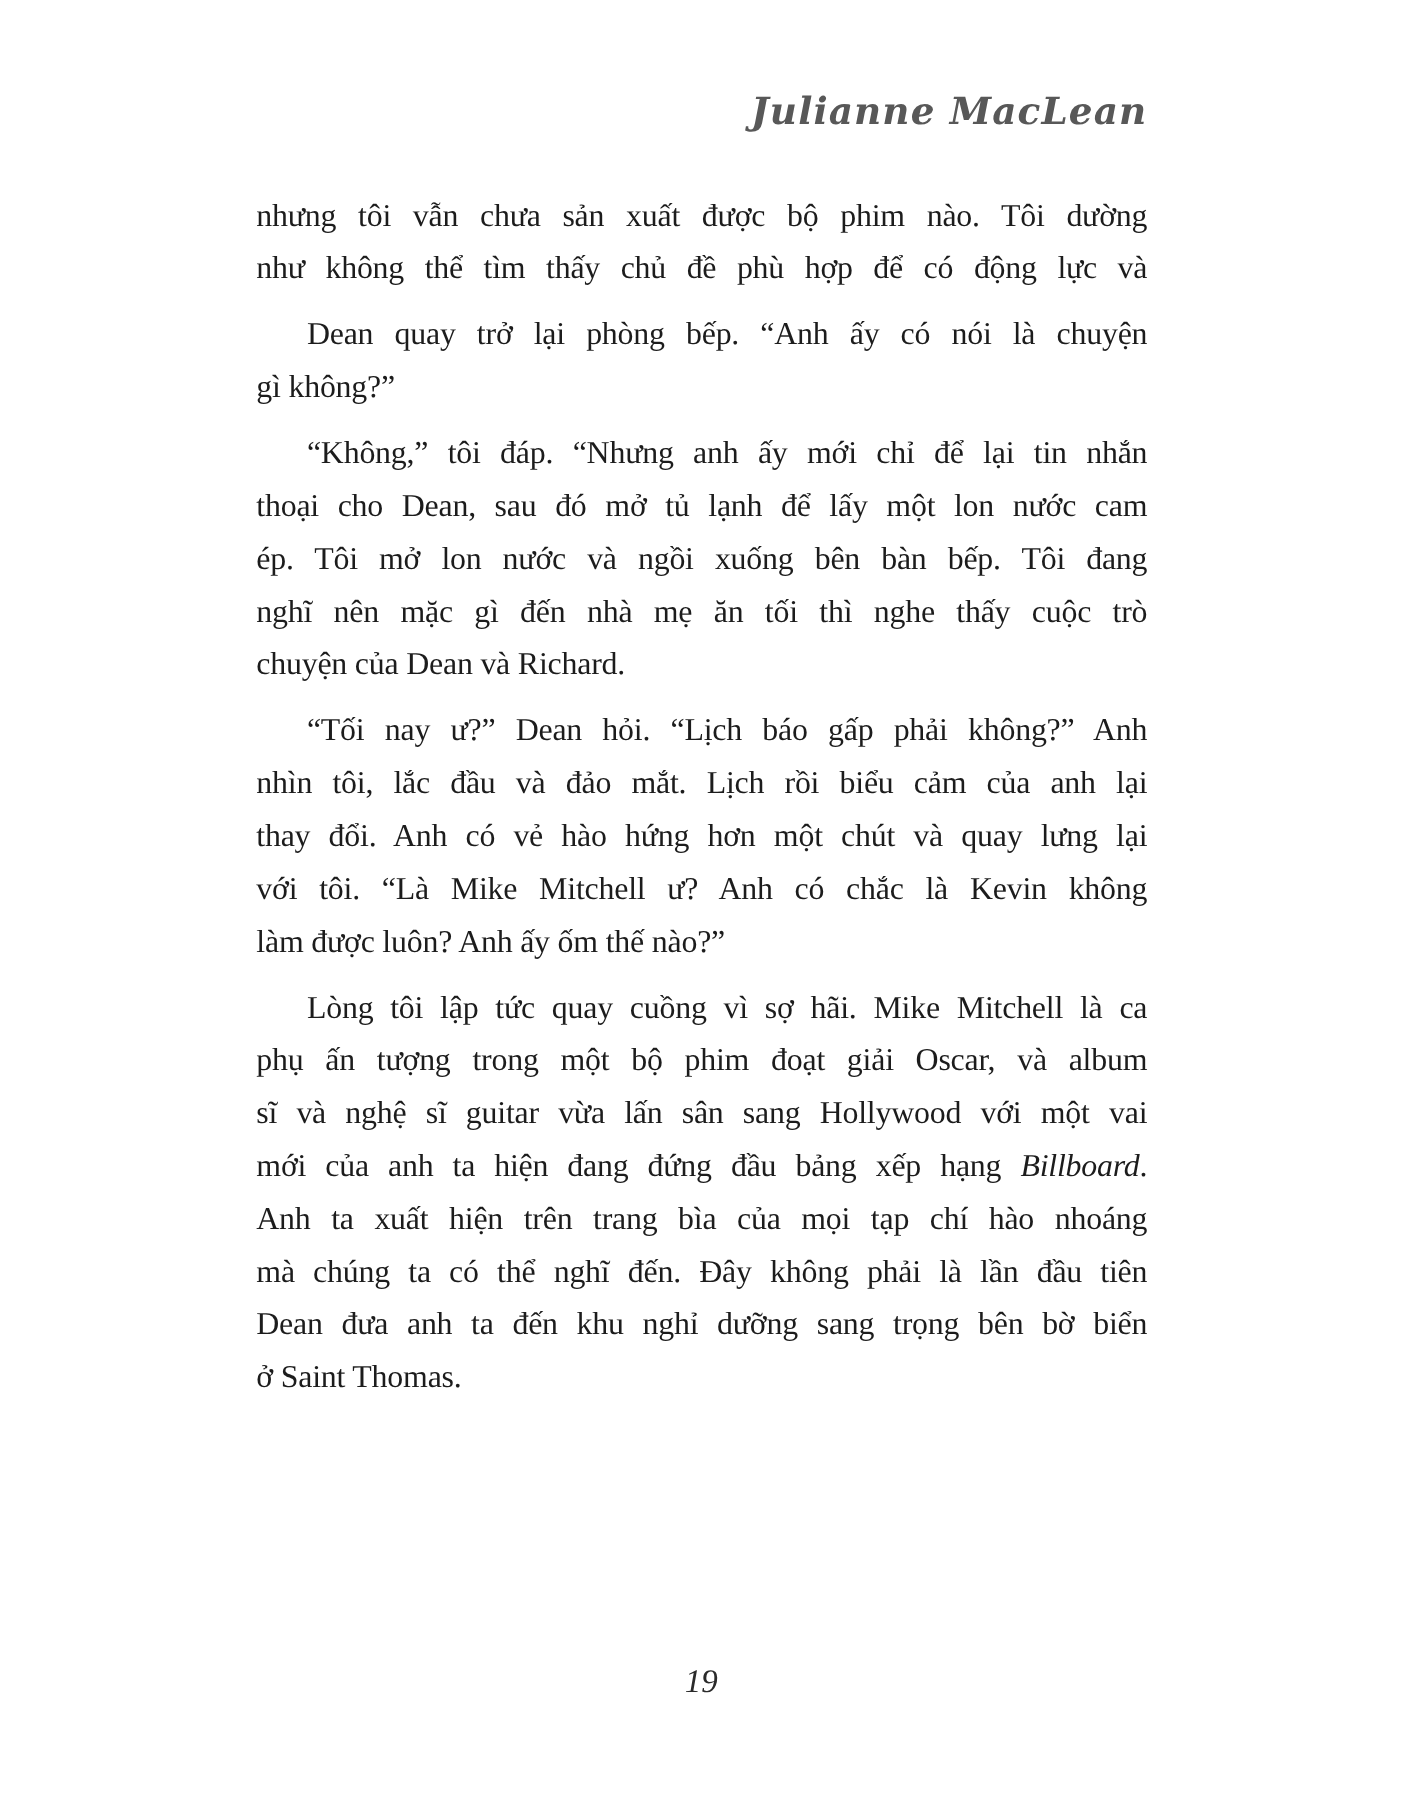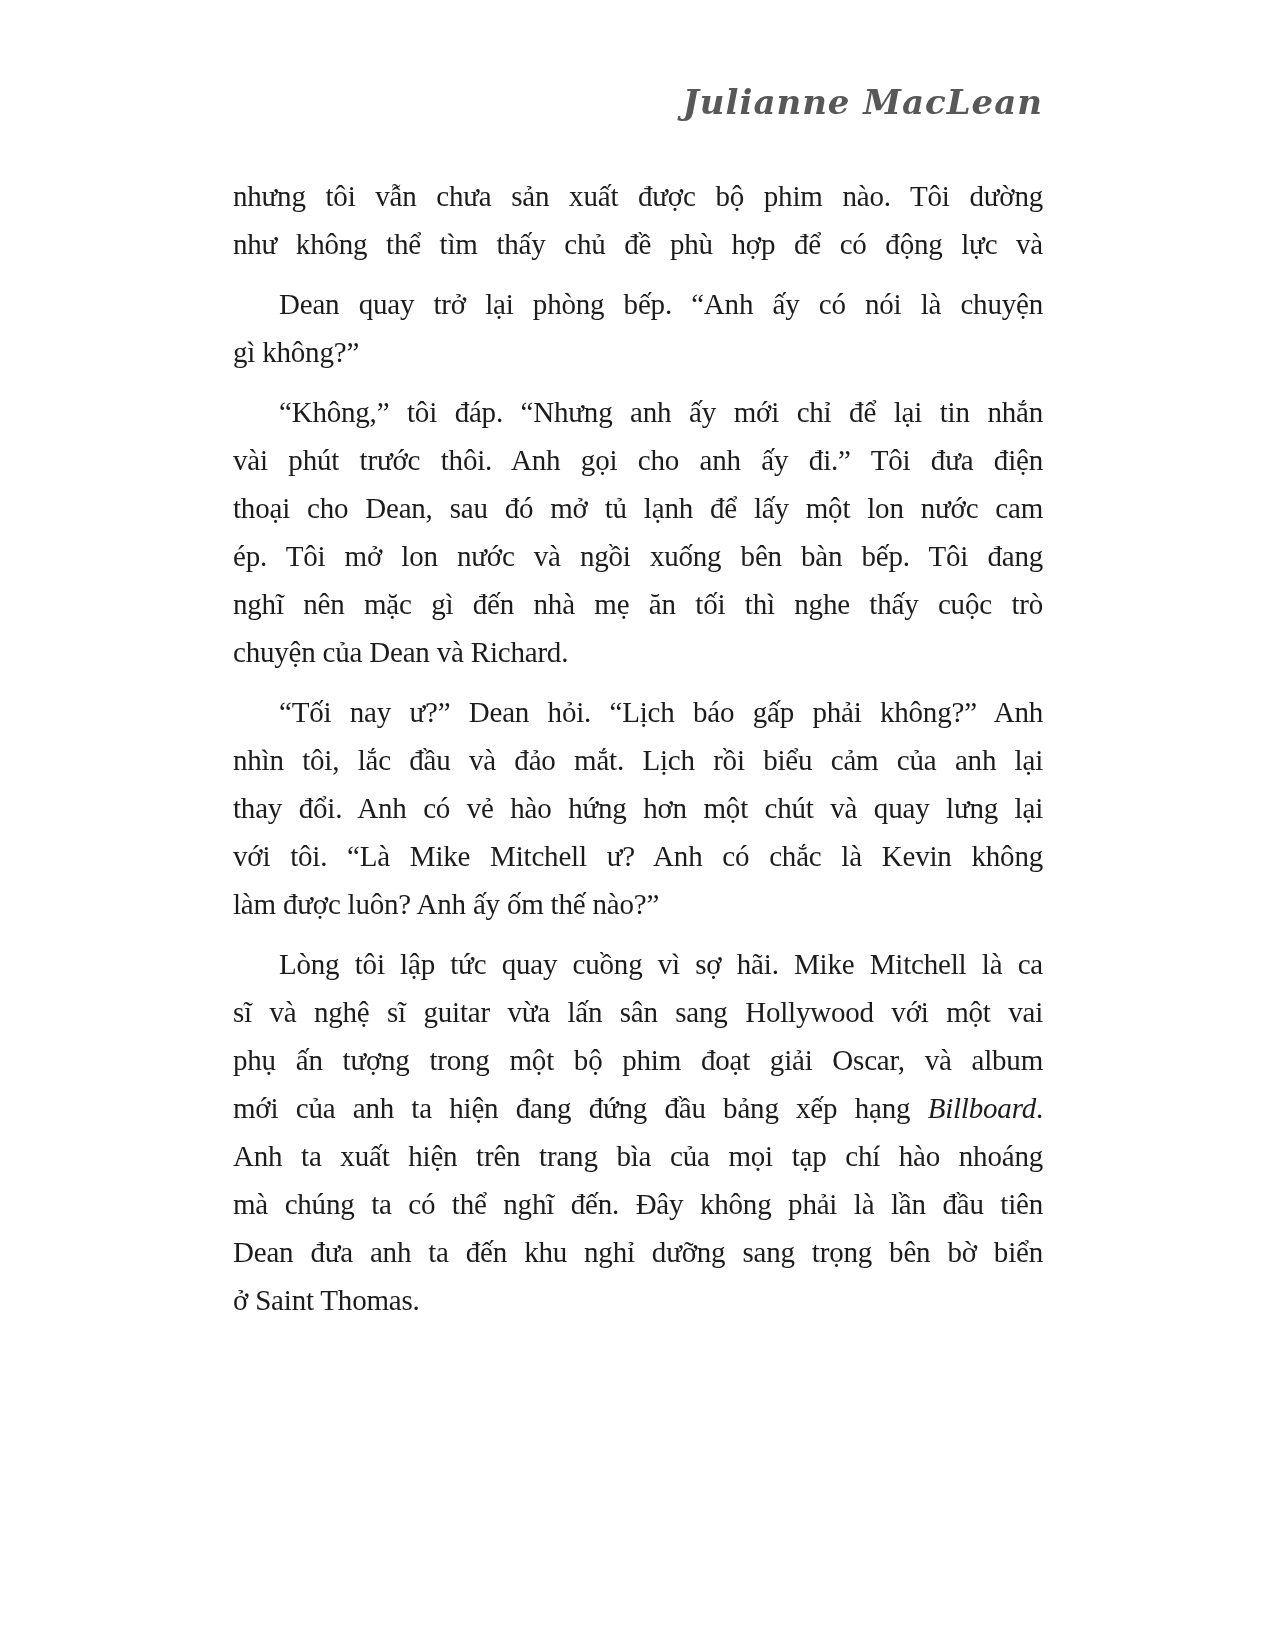--- a/index.html
+++ b/index.html
@@ -83,38 +83,40 @@
       <p class="para">
         <span class="line">nhưng tôi vẫn chưa sản xuất được bộ phim nào. Tôi dường</span>
         <span class="line">như không thể tìm thấy chủ đề phù hợp để có động lực và</span>
       </p>
       <p class="para indent">
         <span class="line">Dean quay trở lại phòng bếp. “Anh ấy có nói là chuyện</span>
         <span class="line last">gì không?”</span>
       </p>
       <p class="para indent">
         <span class="line">“Không,” tôi đáp. “Nhưng anh ấy mới chỉ để lại tin nhắn</span>
-        <span class="line">vài phút trước thôi. Anh gọi cho anh ấy đi.” Tôi đưa điện</span>
         <span class="line">thoại cho Dean, sau đó mở tủ lạnh để lấy một lon nước cam</span>
         <span class="line">ép. Tôi mở lon nước và ngồi xuống bên bàn bếp. Tôi đang</span>
         <span class="line">nghĩ nên mặc gì đến nhà mẹ ăn tối thì nghe thấy cuộc trò</span>
         <span class="line last">chuyện của Dean và Richard.</span>
       </p>
       <p class="para indent">
         <span class="line">“Tối nay ư?” Dean hỏi. “Lịch báo gấp phải không?” Anh</span>
         <span class="line">nhìn tôi, lắc đầu và đảo mắt. Lịch rồi biểu cảm của anh lại</span>
         <span class="line">thay đổi. Anh có vẻ hào hứng hơn một chút và quay lưng lại</span>
         <span class="line">với tôi. “Là Mike Mitchell ư? Anh có chắc là Kevin không</span>
         <span class="line last">làm được luôn? Anh ấy ốm thế nào?”</span>
       </p>
       <p class="para indent">
         <span class="line">Lòng tôi lập tức quay cuồng vì sợ hãi. Mike Mitchell là ca</span>
+        <span class="line">phụ ấn tượng trong một bộ phim đoạt giải Oscar, và album</span>
         <span class="line">sĩ và nghệ sĩ guitar vừa lấn sân sang Hollywood với một vai</span>
-        <span class="line">phụ ấn tượng trong một bộ phim đoạt giải Oscar, và album</span>
         <span class="line"><span>mới của anh ta hiện đang đứng đầu bảng xếp hạng </span><em>Billboard</em><span>.</span></span>
         <span class="line">Anh ta xuất hiện trên trang bìa của mọi tạp chí hào nhoáng</span>
         <span class="line">mà chúng ta có thể nghĩ đến. Đây không phải là lần đầu tiên</span>
         <span class="line">Dean đưa anh ta đến khu nghỉ dưỡng sang trọng bên bờ biển</span>
         <span class="line last">ở Saint Thomas.</span>
       </p>
     </main>
 
+  <footer class="page-footer">
+    <div class="page-number">19</div>
+  </footer>
 </div>
 
 </body></html>

